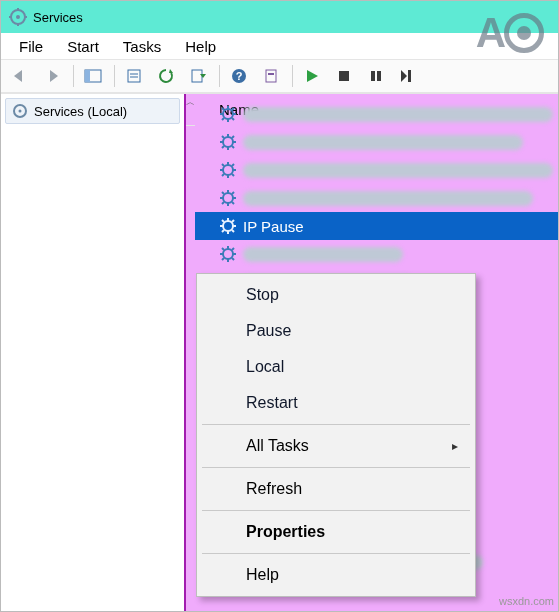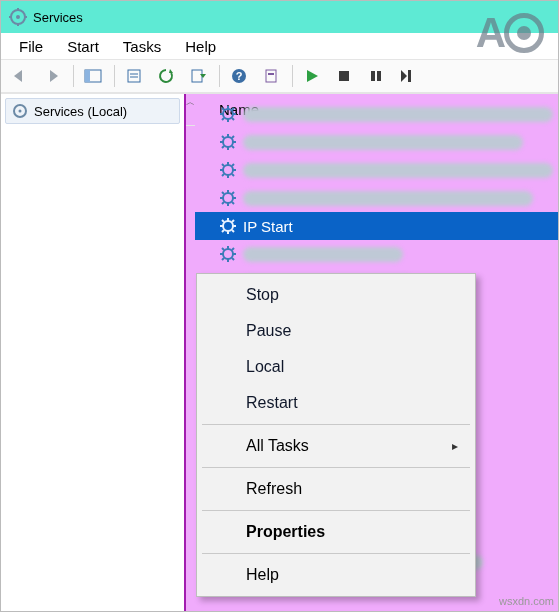--- a/index.html
+++ b/index.html
@@ -354,21 +354,21 @@
                   <line x1="9" y1="1" x2="9" y2="4"></line>
                   <line x1="9" y1="14" x2="9" y2="17"></line>
                   <line x1="1" y1="9" x2="4" y2="9"></line>
                   <line x1="14" y1="9" x2="17" y2="9"></line>
                   <line x1="3" y1="3" x2="5" y2="5"></line>
                   <line x1="13" y1="13" x2="15" y2="15"></line>
                   <line x1="13" y1="5" x2="15" y2="3"></line>
                   <line x1="3" y1="15" x2="5" y2="13"></line>
                 </g>
               </svg></span>
-            <span class="svcname">IP Start</span>
+            <span class="svcname">IP Pause</span>
           </div>
           <div class="svc-row">
             <span class="gear"><svg viewBox="0 0 18 18">
                 <circle cx="9" cy="9" r="5" fill="none" stroke="#3b7bb8" stroke-width="2"></circle>
                 <g stroke="#3b7bb8" stroke-width="2">
                   <line x1="9" y1="1" x2="9" y2="4"></line>
                   <line x1="9" y1="14" x2="9" y2="17"></line>
                   <line x1="1" y1="9" x2="4" y2="9"></line>
                   <line x1="14" y1="9" x2="17" y2="9"></line>
                   <line x1="3" y1="3" x2="5" y2="5"></line>

